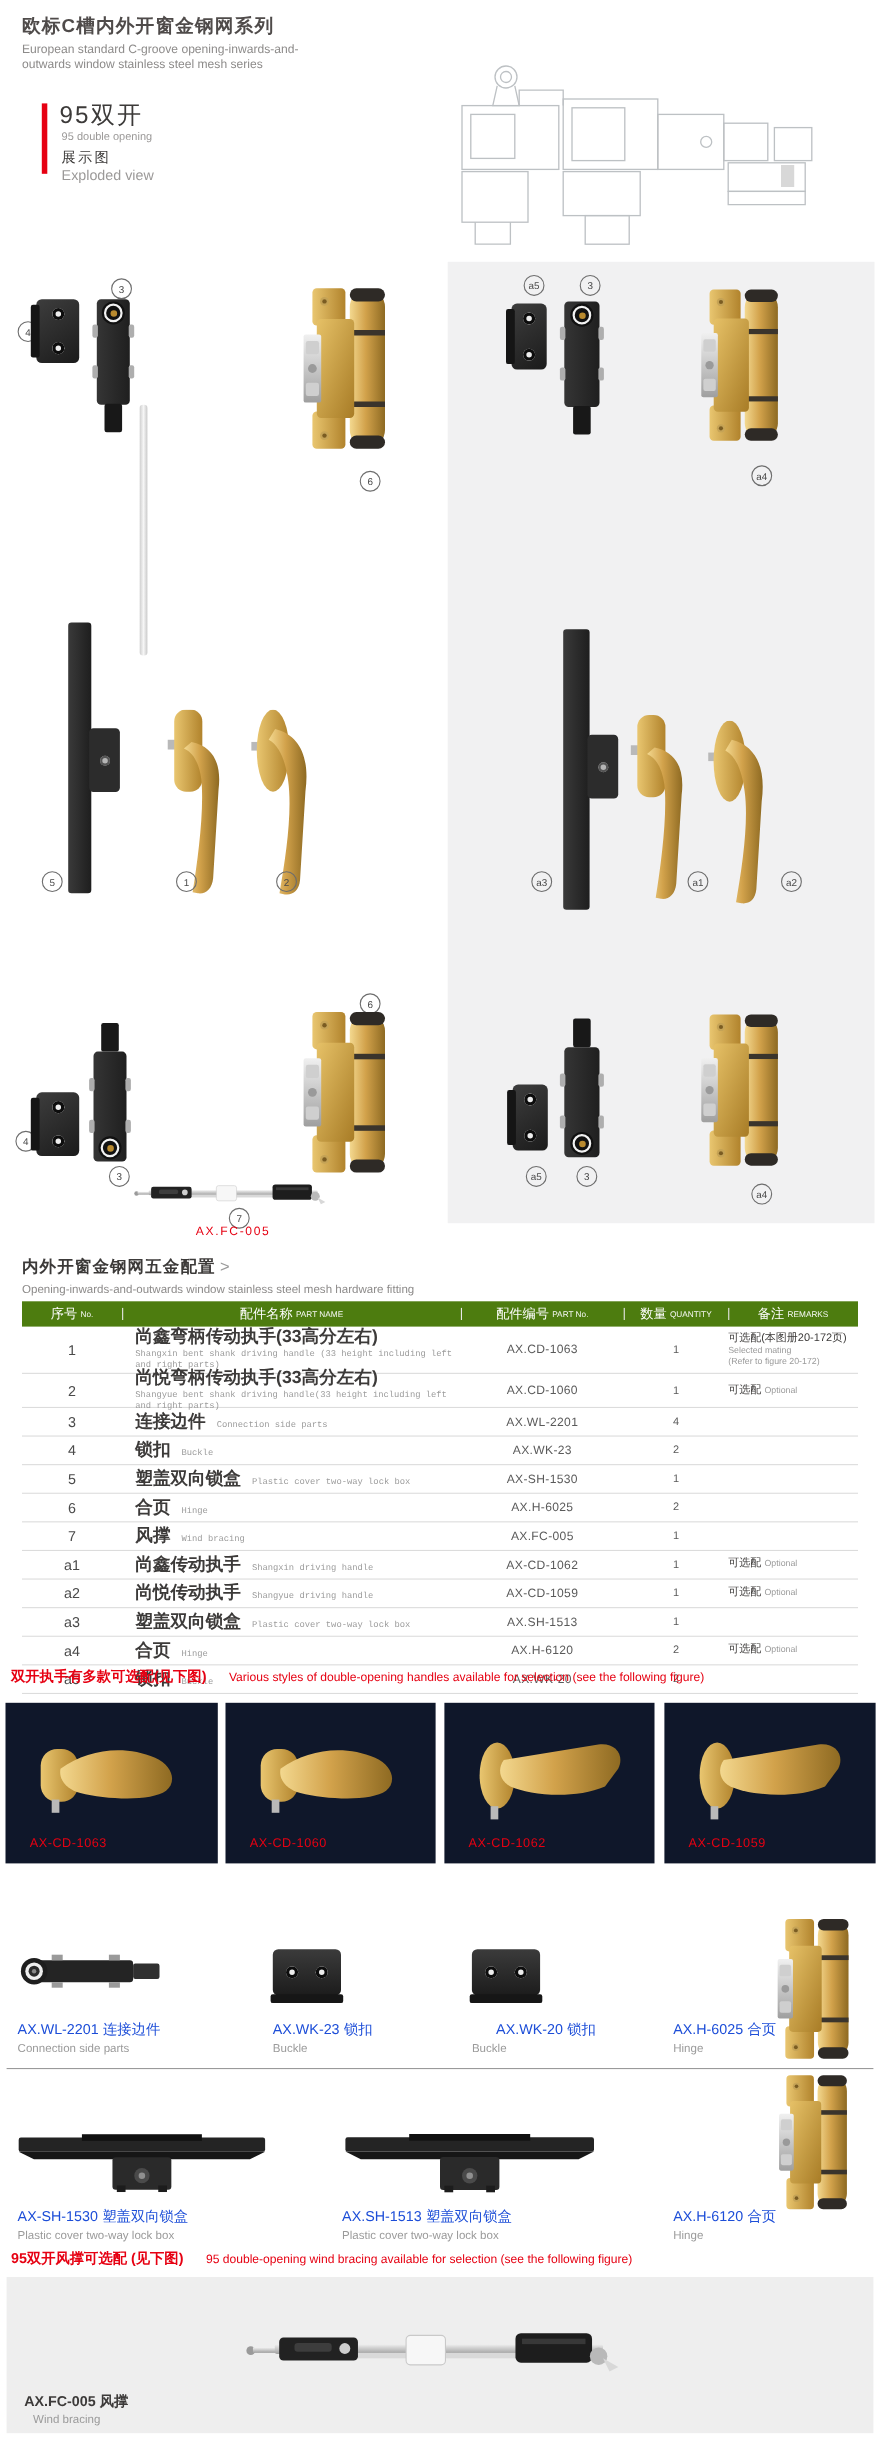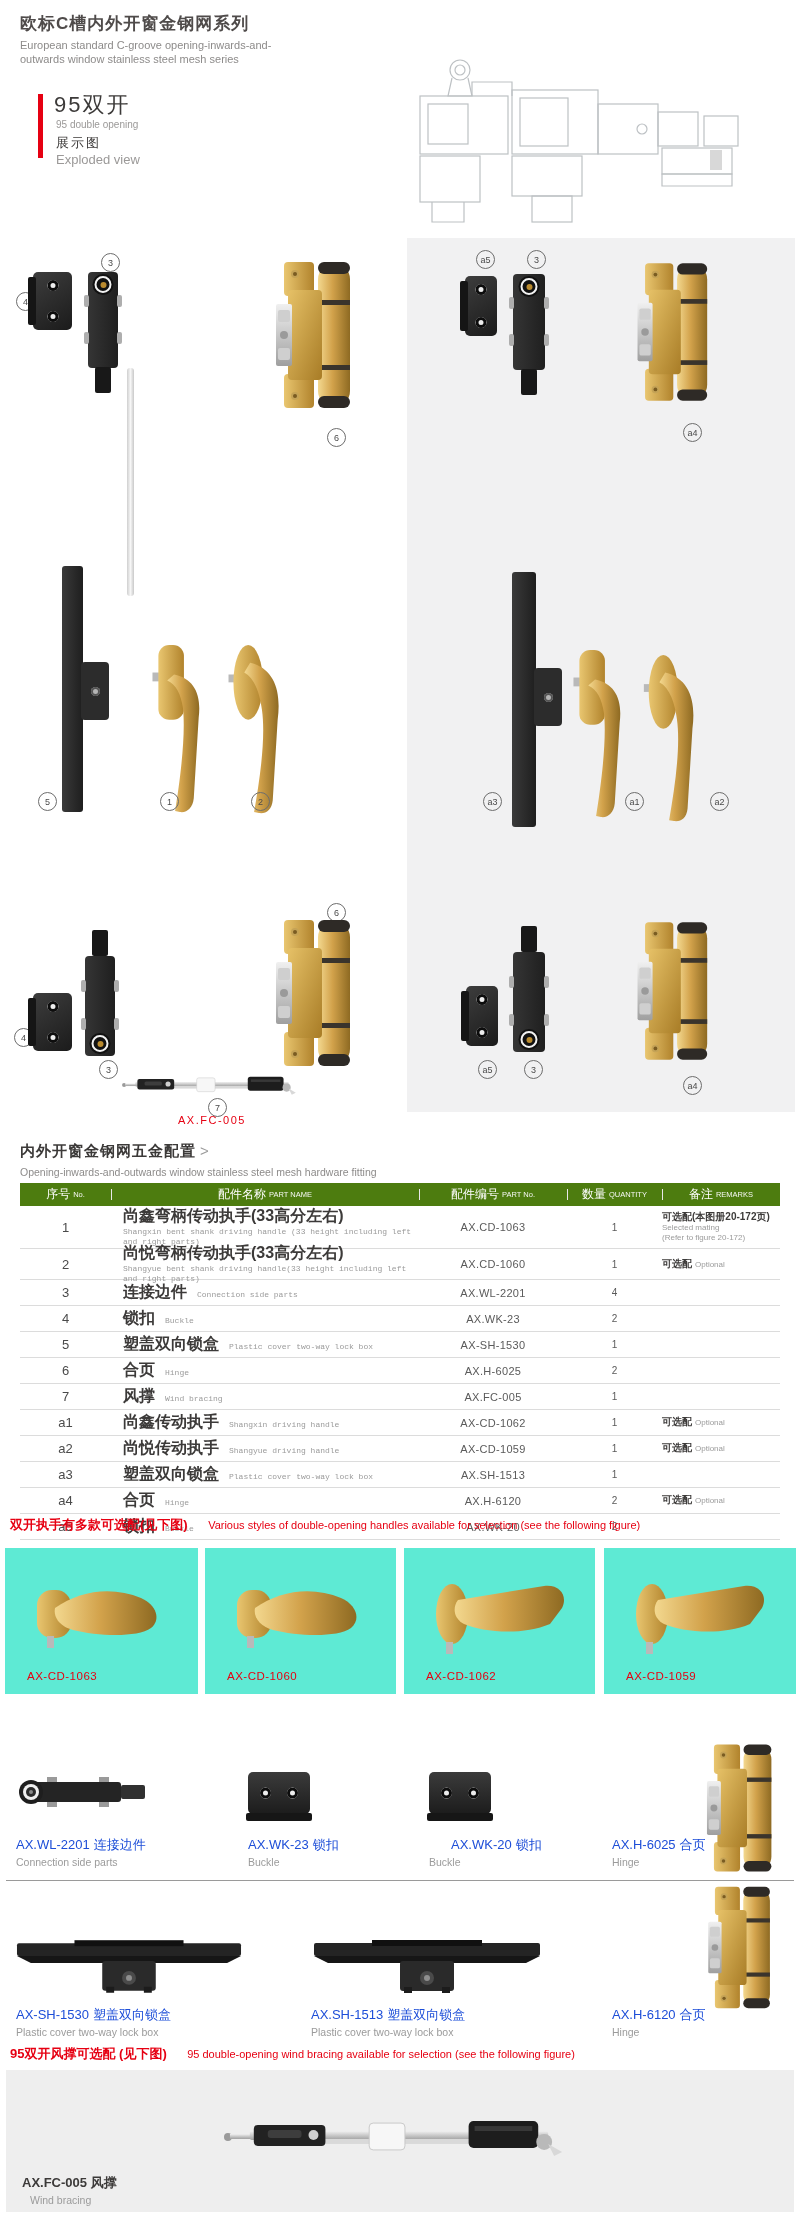--- a/index.html
+++ b/index.html
@@ -56,29 +56,29 @@
   .trow{display:flex;align-items:center;height:25px;border-bottom:1px solid #dcdcdc;}
   .trow.rowa{height:42px;}.trow.rowb{height:30px;}
   .tc-no{width:91px;text-align:center;font-size:13px;color:#4a4a4a;}
   .tc-name{width:308px;padding-left:12px;box-sizing:border-box;}
   .tc-part{width:148px;text-align:center;font-size:11px;color:#5a5a5a;letter-spacing:.3px;}
   .tc-qty{width:95px;text-align:center;font-size:10px;color:#5a5a5a;}
   .tc-remark{width:118px;font-size:10px;line-height:1.25;}
   .name-cn{font-weight:bold;font-size:16px;color:#3c3a39;}
   .name-en{font-size:8px;color:#9b9b9b;margin-left:10px;font-family:Liberation Mono, monospace;}
   .stacked .name-cn,.stacked .name-en{display:block;margin-left:0;line-height:1.3;}
-  .remark-cn{font-weight:bold;font-size:10px;color:#3c3a39;text-align:center;}
+  .remark-cn{font-weight:normal;font-size:10px;color:#3c3a39;text-align:center;}
   .remark-en{font-size:8px;color:#9b9b9b;margin-left:3px;white-space:pre-line;}
   .rstack .remark-en{display:block;margin-left:0;}
   
   .note{white-space:nowrap;}
   .note-cn{font-weight:bold;font-size:13px;color:#e60012;}
   .note-en{font-size:11px;color:#e60012;margin-left:16px;}
   
-  .card{top:1548px;height:146px;background:#5eead4;}
+  .card{top:1548px;height:146px;background:#0f172a;}
   .card-label{position:absolute;left:22px;bottom:12px;font-size:11.5px;color:#e60012;letter-spacing:.5px;}
   
   .plabel-cn{font-size:13px;font-weight:normal;color:#1d4ed8;}
   .plabel-cn .gap{margin-left:4px;}
   .plabel-en{font-size:10.5px;color:#9b9b9b;}
   .divider{left:6px;top:1880px;width:788px;height:1px;background:#9a9a9a;}
   .buckle-h{background:linear-gradient(180deg,#3b3b3b,#1c1c1c);border-radius:5px;}
   .buckle-h::after{content:'';position:absolute;left:-2px;right:-2px;bottom:-7px;height:8px;background:#161616;border-radius:2px;}
   .holeL{position:absolute;left:12px;top:50%;transform:translateY(-50%);width:11px;height:11px;border-radius:50%;
          background:#ededed;box-shadow:inset 0 0 0 3px #0d0d0d;}

